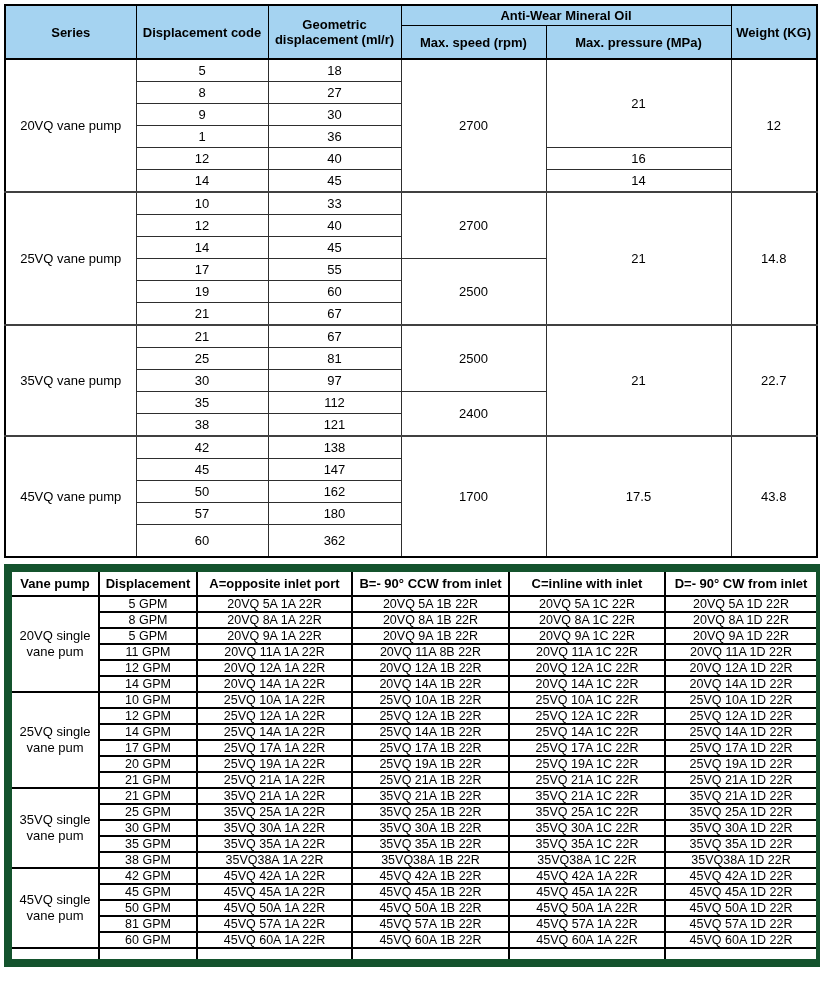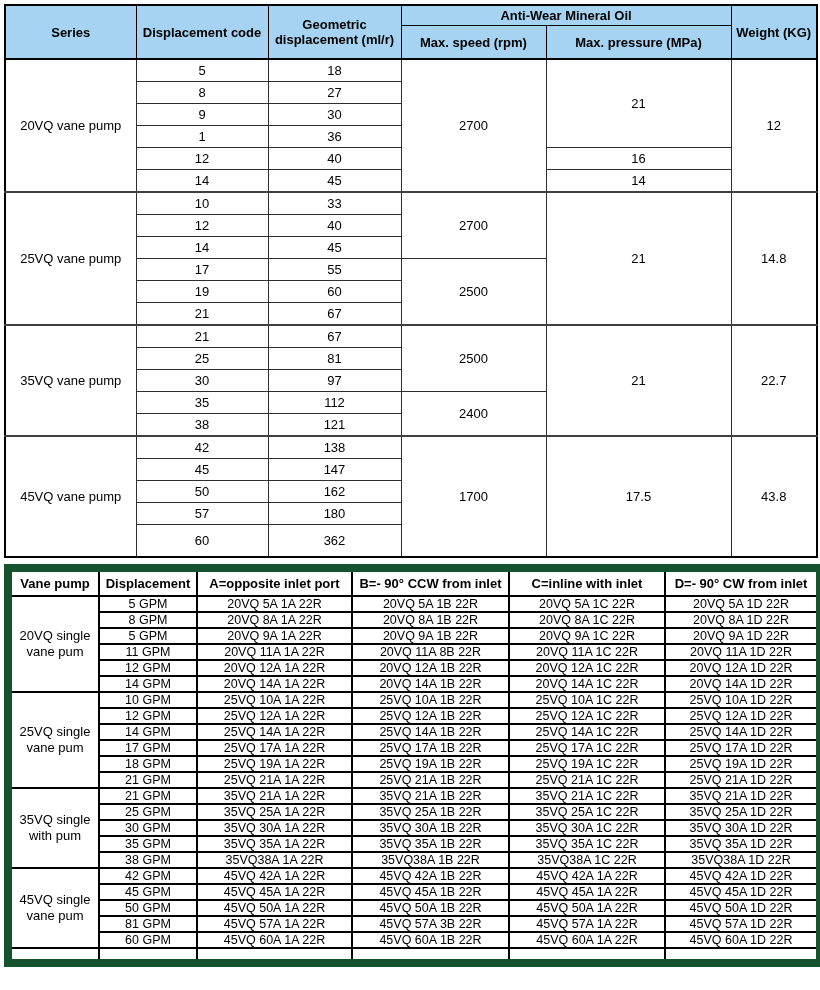--- a/index.html
+++ b/index.html
@@ -259,35 +259,35 @@
         <td>25VQ 14A 1D 22R</td>
       </tr>
       <tr>
         <td>17 GPM</td>
         <td>25VQ 17A 1A 22R</td>
         <td>25VQ 17A 1B 22R</td>
         <td>25VQ 17A 1C 22R</td>
         <td>25VQ 17A 1D 22R</td>
       </tr>
       <tr>
-        <td>18 GPM</td>
+        <td>20 GPM</td>
         <td>25VQ 19A 1A 22R</td>
         <td>25VQ 19A 1B 22R</td>
         <td>25VQ 19A 1C 22R</td>
         <td>25VQ 19A 1D 22R</td>
       </tr>
       <tr>
         <td>21 GPM</td>
         <td>25VQ 21A 1A 22R</td>
         <td>25VQ 21A 1B 22R</td>
         <td>25VQ 21A 1C 22R</td>
         <td>25VQ 21A 1D 22R</td>
       </tr>
       <tr>
-        <td rowspan="5" class="pump-group">35VQ single with pum</td>
+        <td rowspan="5" class="pump-group">35VQ single vane pum</td>
         <td>21 GPM</td>
         <td>35VQ 21A 1A 22R</td>
         <td>35VQ 21A 1B 22R</td>
         <td>35VQ 21A 1C 22R</td>
         <td>35VQ 21A 1D 22R</td>
       </tr>
       <tr>
         <td>25 GPM</td>
         <td>35VQ 25A 1A 22R</td>
         <td>35VQ 25A 1B 22R</td>
@@ -333,21 +333,21 @@
       <tr>
         <td>50 GPM</td>
         <td>45VQ 50A 1A 22R</td>
         <td>45VQ 50A 1B 22R</td>
         <td>45VQ 50A 1A 22R</td>
         <td>45VQ 50A 1D 22R</td>
       </tr>
       <tr>
         <td>81 GPM</td>
         <td>45VQ 57A 1A 22R</td>
-        <td>45VQ 57A 3B 22R</td>
+        <td>45VQ 57A 1B 22R</td>
         <td>45VQ 57A 1A 22R</td>
         <td>45VQ 57A 1D 22R</td>
       </tr>
       <tr>
         <td>60 GPM</td>
         <td>45VQ 60A 1A 22R</td>
         <td>45VQ 60A 1B 22R</td>
         <td>45VQ 60A 1A 22R</td>
         <td>45VQ 60A 1D 22R</td>
       </tr>

